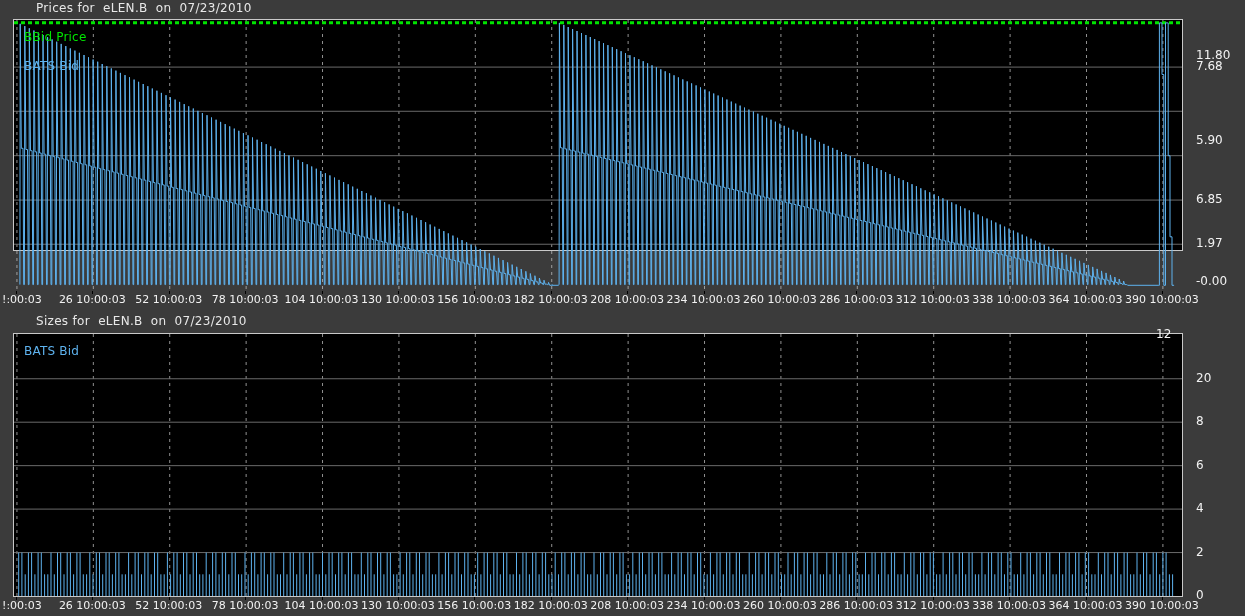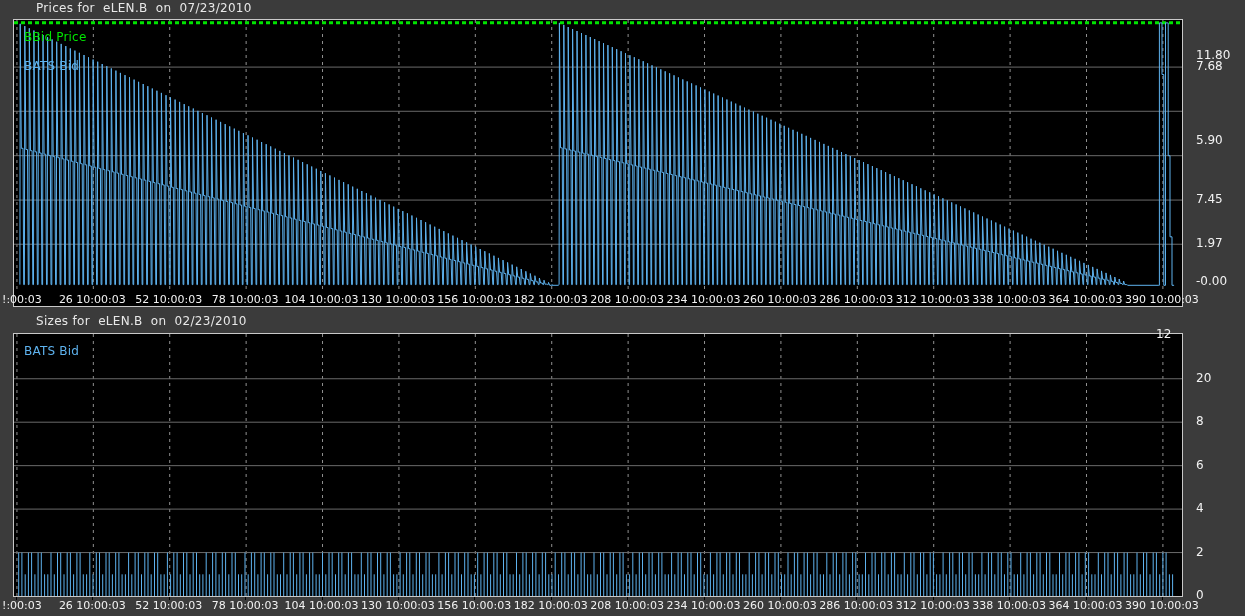--- a/index.html
+++ b/index.html
@@ -30,22 +30,22 @@
   .x-label.left-clip{transform:none;}
   .tick-mark{
     position:absolute;width:1px;height:3px;background:#000;
   }
 </style>
 </head>
 <body>
 
 <div class="screen" id="screen">
   <div class="panel-title" id="title-0" style="top:1px">Prices for  eLEN.B  on  07/23/2010</div>
-  <div class="panel-title" id="title-1" style="top:314px">Sizes for  eLEN.B  on  02/23/2010</div>
-<div class="plot" style="left: 13px; top: 19px; width: 1170px; height: 288px;">
+  <div class="panel-title" id="title-1" style="top:314px">Sizes for  eLEN.B  on  07/23/2010</div>
+<div class="plot" style="left: 13px; top: 19px; width: 1170px; height: 232px;">
       <svg width="1168" height="270">
         <line x1="2.9383647798742136" y1="0" x2="2.9383647798742136" y2="270" stroke="#C2C2C2" stroke-width="1" stroke-dasharray="3,4" opacity="0.75"></line>
         <line x1="79.33584905660378" y1="0" x2="79.33584905660378" y2="270" stroke="#C2C2C2" stroke-width="1" stroke-dasharray="3,4" opacity="0.75"></line>
         <line x1="155.73333333333332" y1="0" x2="155.73333333333332" y2="270" stroke="#C2C2C2" stroke-width="1" stroke-dasharray="3,4" opacity="0.75"></line>
         <line x1="232.1308176100629" y1="0" x2="232.1308176100629" y2="270" stroke="#C2C2C2" stroke-width="1" stroke-dasharray="3,4" opacity="0.75"></line>
         <line x1="308.52830188679246" y1="0" x2="308.52830188679246" y2="270" stroke="#C2C2C2" stroke-width="1" stroke-dasharray="3,4" opacity="0.75"></line>
         <line x1="384.925786163522" y1="0" x2="384.925786163522" y2="270" stroke="#C2C2C2" stroke-width="1" stroke-dasharray="3,4" opacity="0.75"></line>
         <line x1="461.3232704402516" y1="0" x2="461.3232704402516" y2="270" stroke="#C2C2C2" stroke-width="1" stroke-dasharray="3,4" opacity="0.75"></line>
         <line x1="537.7207547169811" y1="0" x2="537.7207547169811" y2="270" stroke="#C2C2C2" stroke-width="1" stroke-dasharray="3,4" opacity="0.75"></line>
         <line x1="614.1182389937106" y1="0" x2="614.1182389937106" y2="270" stroke="#C2C2C2" stroke-width="1" stroke-dasharray="3,4" opacity="0.75"></line>
@@ -64,21 +64,21 @@
         <line x1="0" y1="2.7045075125208573" x2="1168" y2="2.7045075125208573" stroke="#00E400" stroke-width="3" stroke-dasharray="4,3"></line>
         <polyline points="5.9,264.6 6.2,3.8 7.3,128.3 9.0,128.3 9.7,264.6 10.4,264.6 10.8,6.1 11.9,129.5 13.5,129.5 14.3,264.6 15.0,264.6 15.3,8.3 16.5,130.7 18.1,130.7 18.8,264.6 19.5,264.6 19.9,10.5 21.0,131.8 22.6,131.8 23.4,264.6 24.1,264.6 24.4,12.7 25.6,133.0 27.2,133.0 27.9,264.6 28.6,264.6 29.0,15.0 30.1,134.2 31.7,134.2 32.5,264.6 33.2,264.6 33.6,17.2 34.7,135.4 36.3,135.4 37.0,264.6 37.8,264.6 38.1,19.4 39.2,136.6 40.8,136.6 41.6,264.6 42.3,264.6 42.7,21.7 43.8,137.7 45.4,137.7 46.1,264.6 46.9,264.6 47.2,23.9 48.3,138.9 50.0,138.9 50.7,264.6 51.4,264.6 51.8,26.1 52.9,140.1 54.5,140.1 55.2,264.6 56.0,264.6 56.3,28.4 57.4,141.3 59.1,141.3 59.8,264.6 60.5,264.6 60.9,30.6 62.0,142.5 63.6,142.5 64.4,264.6 65.1,264.6 65.4,32.8 66.6,143.7 68.2,143.7 68.9,264.6 69.6,264.6 70.0,35.0 71.1,144.8 72.7,144.8 73.5,264.6 74.2,264.6 74.5,37.3 75.7,146.0 77.3,146.0 78.0,264.6 78.7,264.6 79.1,39.5 80.2,147.2 81.8,147.2 82.6,264.6 83.3,264.6 83.7,41.7 84.8,148.4 86.4,148.4 87.1,264.6 87.9,264.6 88.2,44.0 89.3,149.6 90.9,149.6 91.7,264.6 92.4,264.6 92.8,46.2 93.9,150.7 95.5,150.7 96.2,264.6 97.0,264.6 97.3,48.4 98.4,151.9 100.1,151.9 100.8,264.6 101.5,264.6 101.9,50.6 103.0,153.1 104.6,153.1 105.3,264.6 106.1,264.6 106.4,52.9 107.5,154.3 109.2,154.3 109.9,264.6 110.6,264.6 111.0,55.1 112.1,155.5 113.7,155.5 114.4,264.6 115.2,264.6 115.5,57.3 116.7,156.7 118.3,156.7 119.0,264.6 119.7,264.6 120.1,59.6 121.2,157.8 122.8,157.8 123.6,264.6 124.3,264.6 124.6,61.8 125.8,159.0 127.4,159.0 128.1,264.6 128.8,264.6 129.2,64.0 130.3,160.2 131.9,160.2 132.7,264.6 133.4,264.6 133.8,66.2 134.9,161.4 136.5,161.4 137.2,264.6 138.0,264.6 138.3,68.5 139.4,162.6 141.0,162.6 141.8,264.6 142.5,264.6 142.9,70.7 144.0,163.7 145.6,163.7 146.3,264.6 147.1,264.6 147.4,72.9 148.5,164.9 150.2,164.9 150.9,264.6 151.6,264.6 152.0,75.2 153.1,166.1 154.7,166.1 155.4,264.6 156.2,264.6 156.5,77.4 157.6,167.3 159.3,167.3 160.0,264.6 160.7,264.6 161.1,79.6 162.2,168.5 163.8,168.5 164.5,264.6 165.3,264.6 165.6,81.9 166.8,169.6 168.4,169.6 169.1,264.6 169.8,264.6 170.2,84.1 171.3,170.8 172.9,170.8 173.7,264.6 174.4,264.6 174.7,86.3 175.9,172.0 177.5,172.0 178.2,264.6 178.9,264.6 179.3,88.5 180.4,173.2 182.0,173.2 182.8,264.6 183.5,264.6 183.9,90.8 185.0,174.4 186.6,174.4 187.3,264.6 188.1,264.6 188.4,93.0 189.5,175.6 191.1,175.6 191.9,264.6 192.6,264.6 193.0,95.2 194.1,176.7 195.7,176.7 196.4,264.6 197.2,264.6 197.5,97.5 198.6,177.9 200.2,177.9 201.0,264.6 201.7,264.6 202.1,99.7 203.2,179.1 204.8,179.1 205.5,264.6 206.3,264.6 206.6,101.9 207.7,180.3 209.4,180.3 210.1,264.6 210.8,264.6 211.2,104.1 212.3,181.5 213.9,181.5 214.6,264.6 215.4,264.6 215.7,106.4 216.9,182.6 218.5,182.6 219.2,264.6 219.9,264.6 220.3,108.6 221.4,183.8 223.0,183.8 223.8,264.6 224.5,264.6 224.8,110.8 226.0,185.0 227.6,185.0 228.3,264.6 229.0,264.6 229.4,113.1 230.5,186.2 232.1,186.2 232.9,264.6 233.6,264.6 234.0,115.3 235.1,187.4 236.7,187.4 237.4,264.6 238.2,264.6 238.5,117.5 239.6,188.5 241.2,188.5 242.0,264.6 242.7,264.6 243.1,119.7 244.2,189.7 245.8,189.7 246.5,264.6 247.3,264.6 247.6,122.0 248.7,190.9 250.3,190.9 251.1,264.6 251.8,264.6 252.2,124.2 253.3,192.1 254.9,192.1 255.6,264.6 256.4,264.6 256.7,126.4 257.8,193.3 259.5,193.3 260.2,264.6 260.9,264.6 261.3,128.7 262.4,194.5 264.0,194.5 264.7,264.6 265.5,264.6 265.8,130.9 267.0,195.6 268.6,195.6 269.3,264.6 270.0,264.6 270.4,133.1 271.5,196.8 273.1,196.8 273.9,264.6 274.6,264.6 274.9,135.4 276.1,198.0 277.7,198.0 278.4,264.6 279.1,264.6 279.5,137.6 280.6,199.2 282.2,199.2 283.0,264.6 283.7,264.6 284.1,139.8 285.2,200.4 286.8,200.4 287.5,264.6 288.3,264.6 288.6,142.0 289.7,201.5 291.3,201.5 292.1,264.6 292.8,264.6 293.2,144.3 294.3,202.7 295.9,202.7 296.6,264.6 297.4,264.6 297.7,146.5 298.8,203.9 300.4,203.9 301.2,264.6 301.9,264.6 302.3,148.7 303.4,205.1 305.0,205.1 305.7,264.6 306.5,264.6 306.8,151.0 307.9,206.3 309.6,206.3 310.3,264.6 311.0,264.6 311.4,153.2 312.5,207.5 314.1,207.5 314.8,264.6 315.6,264.6 315.9,155.4 317.0,208.6 318.7,208.6 319.4,264.6 320.1,264.6 320.5,157.6 321.6,209.8 323.2,209.8 324.0,264.6 324.7,264.6 325.0,159.9 326.2,211.0 327.8,211.0 328.5,264.6 329.2,264.6 329.6,162.1 330.7,212.2 332.3,212.2 333.1,264.6 333.8,264.6 334.2,164.3 335.3,213.4 336.9,213.4 337.6,264.6 338.4,264.6 338.7,166.6 339.8,214.5 341.4,214.5 342.2,264.6 342.9,264.6 343.3,168.8 344.4,215.7 346.0,215.7 346.7,264.6 347.5,264.6 347.8,171.0 348.9,216.9 350.5,216.9 351.3,264.6 352.0,264.6 352.4,173.2 353.5,218.1 355.1,218.1 355.8,264.6 356.6,264.6 356.9,175.5 358.0,219.3 359.7,219.3 360.4,264.6 361.1,264.6 361.5,177.7 362.6,220.4 364.2,220.4 364.9,264.6 365.7,264.6 366.0,179.9 367.1,221.6 368.8,221.6 369.5,264.6 370.2,264.6 370.6,182.2 371.7,222.8 373.3,222.8 374.1,264.6 374.8,264.6 375.1,184.4 376.3,224.0 377.9,224.0 378.6,264.6 379.3,264.6 379.7,186.6 380.8,225.2 382.4,225.2 383.2,264.6 383.9,264.6 384.2,188.9 385.4,226.4 387.0,226.4 387.7,264.6 388.5,264.6 388.8,191.1 389.9,227.5 391.5,227.5 392.3,264.6 393.0,264.6 393.4,193.3 394.5,228.7 396.1,228.7 396.8,264.6 397.6,264.6 397.9,195.5 399.0,229.9 400.6,229.9 401.4,264.6 402.1,264.6 402.5,197.8 403.6,231.1 405.2,231.1 405.9,264.6 406.7,264.6 407.0,200.0 408.1,232.3 409.8,232.3 410.5,264.6 411.2,264.6 411.6,202.2 412.7,233.4 414.3,233.4 415.0,264.6 415.8,264.6 416.1,204.5 417.2,234.6 418.9,234.6 419.6,264.6 420.3,264.6 420.7,206.7 421.8,235.8 423.4,235.8 424.2,264.6 424.9,264.6 425.2,208.9 426.4,237.0 428.0,237.0 428.7,264.6 429.4,264.6 429.8,211.1 430.9,238.2 432.5,238.2 433.3,264.6 434.0,264.6 434.3,213.4 435.5,239.4 437.1,239.4 437.8,264.6 438.6,264.6 438.9,215.6 440.0,240.5 441.6,240.5 442.4,264.6 443.1,264.6 443.5,217.8 444.6,241.7 446.2,241.7 446.9,264.6 447.7,264.6 448.0,220.1 449.1,242.9 450.7,242.9 451.5,264.6 452.2,264.6 452.6,222.3 453.7,244.1 455.3,244.1 456.0,264.6 456.8,264.6 457.1,224.5 458.2,245.3 459.9,245.3 460.6,264.6 461.3,264.6 461.7,226.7 462.8,246.4 464.4,246.4 465.1,264.6 465.9,264.6 466.2,229.0 467.3,247.6 469.0,247.6 469.7,264.6 470.4,264.6 470.8,231.2 471.9,248.8 473.5,248.8 474.3,264.6 475.0,264.6 475.3,233.4 476.5,250.0 478.1,250.0 478.8,264.6 479.5,264.6 479.9,235.7 481.0,251.2 482.6,251.2 483.4,264.6 484.1,264.6 484.4,237.9 485.6,252.3 487.2,252.3 487.9,264.6 488.7,264.6 489.0,240.1 490.1,253.5 491.7,253.5 492.5,264.6 493.2,264.6 493.6,242.4 494.7,254.7 496.3,254.7 497.0,264.6 497.8,264.6 498.1,244.6 499.2,255.9 500.8,255.9 501.6,264.6 502.3,264.6 502.7,246.8 503.8,257.1 505.4,257.1 506.1,264.6 506.9,264.6 507.2,249.0 508.3,258.3 510.0,258.3 510.7,264.6 511.4,264.6 511.8,251.3 512.9,259.4 514.5,259.4 515.2,264.6 516.0,264.6 516.3,253.5 517.4,260.6 519.1,260.6 519.8,264.6 520.5,264.6 520.9,255.7 522.0,261.8 523.6,261.8 524.4,264.6 525.1,264.6 525.4,258.0 526.6,263.0 528.2,263.0 528.9,264.6 529.6,264.6 530.0,260.2 531.1,264.2 532.7,264.2 533.5,264.6 534.2,264.6 534.5,262.4 535.7,265.3 537.3,265.3 538.0,264.6 537.7,265.3 544.2,265.3 545.1,264.6 545.4,2.9 546.5,127.8 548.2,127.8 548.9,264.6 549.5,264.6 549.8,4.9 550.9,128.9 552.6,128.9 553.3,264.6 553.9,264.6 554.2,7.0 555.4,130.0 557.0,130.0 557.7,264.6 558.3,264.6 558.6,9.0 559.8,131.0 561.4,131.0 562.1,264.6 562.7,264.6 563.0,11.0 564.2,132.1 565.8,132.1 566.5,264.6 567.1,264.6 567.5,13.0 568.6,133.2 570.2,133.2 570.9,264.6 571.5,264.6 571.9,15.0 573.0,134.2 574.6,134.2 575.3,264.6 575.9,264.6 576.3,17.0 577.4,135.3 579.0,135.3 579.7,264.6 580.3,264.6 580.7,19.1 581.8,136.4 583.4,136.4 584.1,264.6 584.7,264.6 585.1,21.1 586.2,137.4 587.8,137.4 588.6,264.6 589.1,264.6 589.5,23.1 590.6,138.5 592.2,138.5 593.0,264.6 593.5,264.6 593.9,25.1 595.0,139.6 596.6,139.6 597.4,264.6 598.0,264.6 598.3,27.1 599.4,140.6 601.0,140.6 601.8,264.6 602.4,264.6 602.7,29.1 603.8,141.7 605.5,141.7 606.2,264.6 606.8,264.6 607.1,31.2 608.2,142.8 609.9,142.8 610.6,264.6 611.2,264.6 611.5,33.2 612.6,143.8 614.3,143.8 615.0,264.6 615.6,264.6 615.9,35.2 617.1,144.9 618.7,144.9 619.4,264.6 620.0,264.6 620.3,37.2 621.5,146.0 623.1,146.0 623.8,264.6 624.4,264.6 624.8,39.2 625.9,147.1 627.5,147.1 628.2,264.6 628.8,264.6 629.2,41.2 630.3,148.1 631.9,148.1 632.6,264.6 633.2,264.6 633.6,43.3 634.7,149.2 636.3,149.2 637.0,264.6 637.6,264.6 638.0,45.3 639.1,150.3 640.7,150.3 641.4,264.6 642.0,264.6 642.4,47.3 643.5,151.3 645.1,151.3 645.9,264.6 646.4,264.6 646.8,49.3 647.9,152.4 649.5,152.4 650.3,264.6 650.8,264.6 651.2,51.3 652.3,153.5 653.9,153.5 654.7,264.6 655.3,264.6 655.6,53.3 656.7,154.5 658.3,154.5 659.1,264.6 659.7,264.6 660.0,55.3 661.1,155.6 662.7,155.6 663.5,264.6 664.1,264.6 664.4,57.4 665.5,156.7 667.2,156.7 667.9,264.6 668.5,264.6 668.8,59.4 669.9,157.7 671.6,157.7 672.3,264.6 672.9,264.6 673.2,61.4 674.4,158.8 676.0,158.8 676.7,264.6 677.3,264.6 677.6,63.4 678.8,159.9 680.4,159.9 681.1,264.6 681.7,264.6 682.1,65.4 683.2,160.9 684.8,160.9 685.5,264.6 686.1,264.6 686.5,67.4 687.6,162.0 689.2,162.0 689.9,264.6 690.5,264.6 690.9,69.5 692.0,163.1 693.6,163.1 694.3,264.6 694.9,264.6 695.3,71.5 696.4,164.1 698.0,164.1 698.7,264.6 699.3,264.6 699.7,73.5 700.8,165.2 702.4,165.2 703.2,264.6 703.7,264.6 704.1,75.5 705.2,166.3 706.8,166.3 707.6,264.6 708.1,264.6 708.5,77.5 709.6,167.4 711.2,167.4 712.0,264.6 712.6,264.6 712.9,79.5 714.0,168.4 715.6,168.4 716.4,264.6 717.0,264.6 717.3,81.6 718.4,169.5 720.0,169.5 720.8,264.6 721.4,264.6 721.7,83.6 722.8,170.6 724.5,170.6 725.2,264.6 725.8,264.6 726.1,85.6 727.2,171.6 728.9,171.6 729.6,264.6 730.2,264.6 730.5,87.6 731.7,172.7 733.3,172.7 734.0,264.6 734.6,264.6 734.9,89.6 736.1,173.8 737.7,173.8 738.4,264.6 739.0,264.6 739.4,91.6 740.5,174.8 742.1,174.8 742.8,264.6 743.4,264.6 743.8,93.7 744.9,175.9 746.5,175.9 747.2,264.6 747.8,264.6 748.2,95.7 749.3,177.0 750.9,177.0 751.6,264.6 752.2,264.6 752.6,97.7 753.7,178.0 755.3,178.0 756.0,264.6 756.6,264.6 757.0,99.7 758.1,179.1 759.7,179.1 760.4,264.6 761.0,264.6 761.4,101.7 762.5,180.2 764.1,180.2 764.9,264.6 765.4,264.6 765.8,103.7 766.9,181.2 768.5,181.2 769.3,264.6 769.9,264.6 770.2,105.8 771.3,182.3 772.9,182.3 773.7,264.6 774.3,264.6 774.6,107.8 775.7,183.4 777.3,183.4 778.1,264.6 778.7,264.6 779.0,109.8 780.1,184.5 781.8,184.5 782.5,264.6 783.1,264.6 783.4,111.8 784.5,185.5 786.2,185.5 786.9,264.6 787.5,264.6 787.8,113.8 789.0,186.6 790.6,186.6 791.3,264.6 791.9,264.6 792.2,115.8 793.4,187.7 795.0,187.7 795.7,264.6 796.3,264.6 796.6,117.9 797.8,188.7 799.4,188.7 800.1,264.6 800.7,264.6 801.1,119.9 802.2,189.8 803.8,189.8 804.5,264.6 805.1,264.6 805.5,121.9 806.6,190.9 808.2,190.9 808.9,264.6 809.5,264.6 809.9,123.9 811.0,191.9 812.6,191.9 813.3,264.6 813.9,264.6 814.3,125.9 815.4,193.0 817.0,193.0 817.7,264.6 818.3,264.6 818.7,127.9 819.8,194.1 821.4,194.1 822.2,264.6 822.7,264.6 823.1,129.9 824.2,195.1 825.8,195.1 826.6,264.6 827.1,264.6 827.5,132.0 828.6,196.2 830.2,196.2 831.0,264.6 831.6,264.6 831.9,134.0 833.0,197.3 834.6,197.3 835.4,264.6 836.0,264.6 836.3,136.0 837.4,198.3 839.1,198.3 839.8,264.6 840.4,264.6 840.7,138.0 841.8,199.4 843.5,199.4 844.2,264.6 844.8,264.6 845.1,140.0 846.2,200.5 847.9,200.5 848.6,264.6 849.2,264.6 849.5,142.0 850.7,201.5 852.3,201.5 853.0,264.6 853.6,264.6 853.9,144.1 855.1,202.6 856.7,202.6 857.4,264.6 858.0,264.6 858.4,146.1 859.5,203.7 861.1,203.7 861.8,264.6 862.4,264.6 862.8,148.1 863.9,204.8 865.5,204.8 866.2,264.6 866.8,264.6 867.2,150.1 868.3,205.8 869.9,205.8 870.6,264.6 871.2,264.6 871.6,152.1 872.7,206.9 874.3,206.9 875.0,264.6 875.6,264.6 876.0,154.1 877.1,208.0 878.7,208.0 879.5,264.6 880.0,264.6 880.4,156.2 881.5,209.0 883.1,209.0 883.9,264.6 884.4,264.6 884.8,158.2 885.9,210.1 887.5,210.1 888.3,264.6 888.9,264.6 889.2,160.2 890.3,211.2 891.9,211.2 892.7,264.6 893.3,264.6 893.6,162.2 894.7,212.2 896.3,212.2 897.1,264.6 897.7,264.6 898.0,164.2 899.1,213.3 900.8,213.3 901.5,264.6 902.1,264.6 902.4,166.2 903.5,214.4 905.2,214.4 905.9,264.6 906.5,264.6 906.8,168.3 908.0,215.4 909.6,215.4 910.3,264.6 910.9,264.6 911.2,170.3 912.4,216.5 914.0,216.5 914.7,264.6 915.3,264.6 915.7,172.3 916.8,217.6 918.4,217.6 919.1,264.6 919.7,264.6 920.1,174.3 921.2,218.6 922.8,218.6 923.5,264.6 924.1,264.6 924.5,176.3 925.6,219.7 927.2,219.7 927.9,264.6 928.5,264.6 928.9,178.3 930.0,220.8 931.6,220.8 932.3,264.6 932.9,264.6 933.3,180.4 934.4,221.9 936.0,221.9 936.8,264.6 937.3,264.6 937.7,182.4 938.8,222.9 940.4,222.9 941.2,264.6 941.7,264.6 942.1,184.4 943.2,224.0 944.8,224.0 945.6,264.6 946.2,264.6 946.5,186.4 947.6,225.1 949.2,225.1 950.0,264.6 950.6,264.6 950.9,188.4 952.0,226.1 953.6,226.1 954.4,264.6 955.0,264.6 955.3,190.4 956.4,227.2 958.1,227.2 958.8,264.6 959.4,264.6 959.7,192.4 960.8,228.3 962.5,228.3 963.2,264.6 963.8,264.6 964.1,194.5 965.3,229.3 966.9,229.3 967.6,264.6 968.2,264.6 968.5,196.5 969.7,230.4 971.3,230.4 972.0,264.6 972.6,264.6 973.0,198.5 974.1,231.5 975.7,231.5 976.4,264.6 977.0,264.6 977.4,200.5 978.5,232.5 980.1,232.5 980.8,264.6 981.4,264.6 981.8,202.5 982.9,233.6 984.5,233.6 985.2,264.6 985.8,264.6 986.2,204.5 987.3,234.7 988.9,234.7 989.6,264.6 990.2,264.6 990.6,206.6 991.7,235.7 993.3,235.7 994.0,264.6 994.6,264.6 995.0,208.6 996.1,236.8 997.7,236.8 998.5,264.6 999.0,264.6 999.4,210.6 1000.5,237.9 1002.1,237.9 1002.9,264.6 1003.5,264.6 1003.8,212.6 1004.9,238.9 1006.5,238.9 1007.3,264.6 1007.9,264.6 1008.2,214.6 1009.3,240.0 1010.9,240.0 1011.7,264.6 1012.3,264.6 1012.6,216.6 1013.7,241.1 1015.4,241.1 1016.1,264.6 1016.7,264.6 1017.0,218.7 1018.1,242.2 1019.8,242.2 1020.5,264.6 1021.1,264.6 1021.4,220.7 1022.6,243.2 1024.2,243.2 1024.9,264.6 1025.5,264.6 1025.8,222.7 1027.0,244.3 1028.6,244.3 1029.3,264.6 1029.9,264.6 1030.2,224.7 1031.4,245.4 1033.0,245.4 1033.7,264.6 1034.3,264.6 1034.7,226.7 1035.8,246.4 1037.4,246.4 1038.1,264.6 1038.7,264.6 1039.1,228.7 1040.2,247.5 1041.8,247.5 1042.5,264.6 1043.1,264.6 1043.5,230.8 1044.6,248.6 1046.2,248.6 1046.9,264.6 1047.5,264.6 1047.9,232.8 1049.0,249.6 1050.6,249.6 1051.3,264.6 1051.9,264.6 1052.3,234.8 1053.4,250.7 1055.0,250.7 1055.8,264.6 1056.3,264.6 1056.7,236.8 1057.8,251.8 1059.4,251.8 1060.2,264.6 1060.7,264.6 1061.1,238.8 1062.2,252.8 1063.8,252.8 1064.6,264.6 1065.2,264.6 1065.5,240.8 1066.6,253.9 1068.2,253.9 1069.0,264.6 1069.6,264.6 1069.9,242.9 1071.0,255.0 1072.7,255.0 1073.4,264.6 1074.0,264.6 1074.3,244.9 1075.4,256.0 1077.1,256.0 1077.8,264.6 1078.4,264.6 1078.7,246.9 1079.8,257.1 1081.5,257.1 1082.2,264.6 1082.8,264.6 1083.1,248.9 1084.3,258.2 1085.9,258.2 1086.6,264.6 1087.2,264.6 1087.5,250.9 1088.7,259.3 1090.3,259.3 1091.0,264.6 1091.6,264.6 1092.0,252.9 1093.1,260.3 1094.7,260.3 1095.4,264.6 1096.0,264.6 1096.4,254.9 1097.5,261.4 1099.1,261.4 1099.8,264.6 1100.4,264.6 1100.8,257.0 1101.9,262.5 1103.5,262.5 1104.2,264.6 1104.8,264.6 1105.2,259.0 1106.3,263.5 1107.9,263.5 1108.6,264.6 1109.2,264.6 1109.6,261.0 1110.7,264.6 1112.3,264.6 1113.1,264.6 1113.6,265.3 1144.2,265.3 1145.4,265.3 1145.4,2.9 1148.0,2.9 1148.0,54.5 1149.8,54.5 1149.8,265.3 1151.5,265.3 1151.5,2.9 1154.2,2.9 1154.2,135.7 1156.0,135.7 1156.0,216.8 1158.0,216.8 1158.0,265.3 1160.1,265.3" fill="none" stroke="#5EB2EE" stroke-width="1"></polyline>
       </svg>
       <div class="legend-item" style="left: 10px; top: 10px; color: rgb(0, 228, 0);">BBid Price</div>
       <div class="legend-item" style="left: 10px; top: 39px; color: rgb(94, 178, 238);">BATS Bid</div>
     </div>
     <div class="y-label" style="left: 1196px; top: 14.7045px; margin-top: 33px;">11.80</div>
     <div class="y-label" style="left: 1196px; top: 59.1035px;">7.68</div>
     <div class="y-label" style="left: 1254px; top: 103.277px; font-family: Liberation Serif, serif;">7.87</div>
     <div class="y-label" style="left: 1196px; top: 133px;">5.90</div>
-    <div class="y-label" style="left: 1196px; top: 192.075px;">7.45</div>
+    <div class="y-label" style="left: 1196px; top: 192.075px;">6.85</div>
     <div class="y-label" style="left: 1196px; top: 236.249px;">1.97</div>
     <div class="y-label" style="left: 1196px; top: 274px;">-0.00</div>
     <div class="x-label left-clip" style="left: 2px; top: 293px;">!:00:03</div>
     <div class="tick-mark" style="left: 15.9384px; top: 291px;"></div>
     <div class="x-label" style="left: 92.3358px; top: 293px;">26 10:00:03</div>
     <div class="tick-mark" style="left: 92.3358px; top: 291px;"></div>
     <div class="x-label" style="left: 168.733px; top: 293px;">52 10:00:03</div>
     <div class="tick-mark" style="left: 168.733px; top: 291px;"></div>
     <div class="x-label" style="left: 245.131px; top: 293px;">78 10:00:03</div>
     <div class="tick-mark" style="left: 245.131px; top: 291px;"></div>

